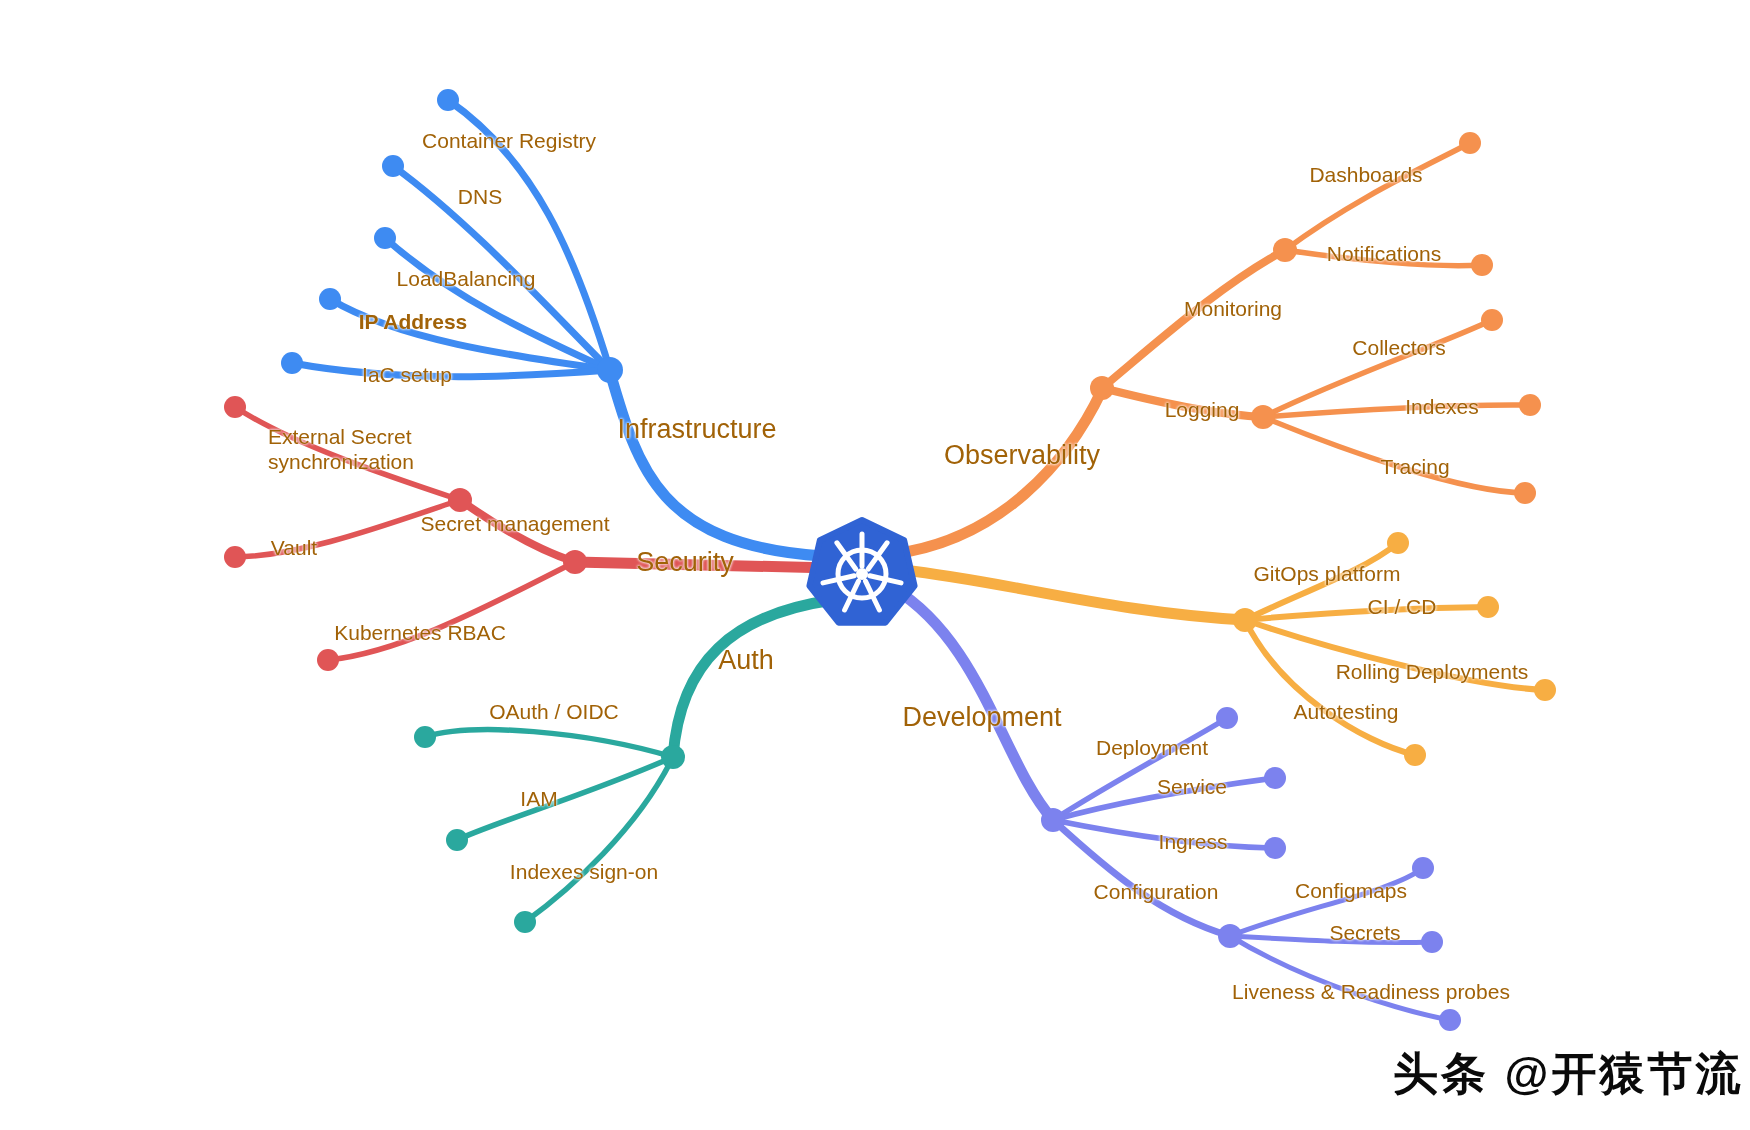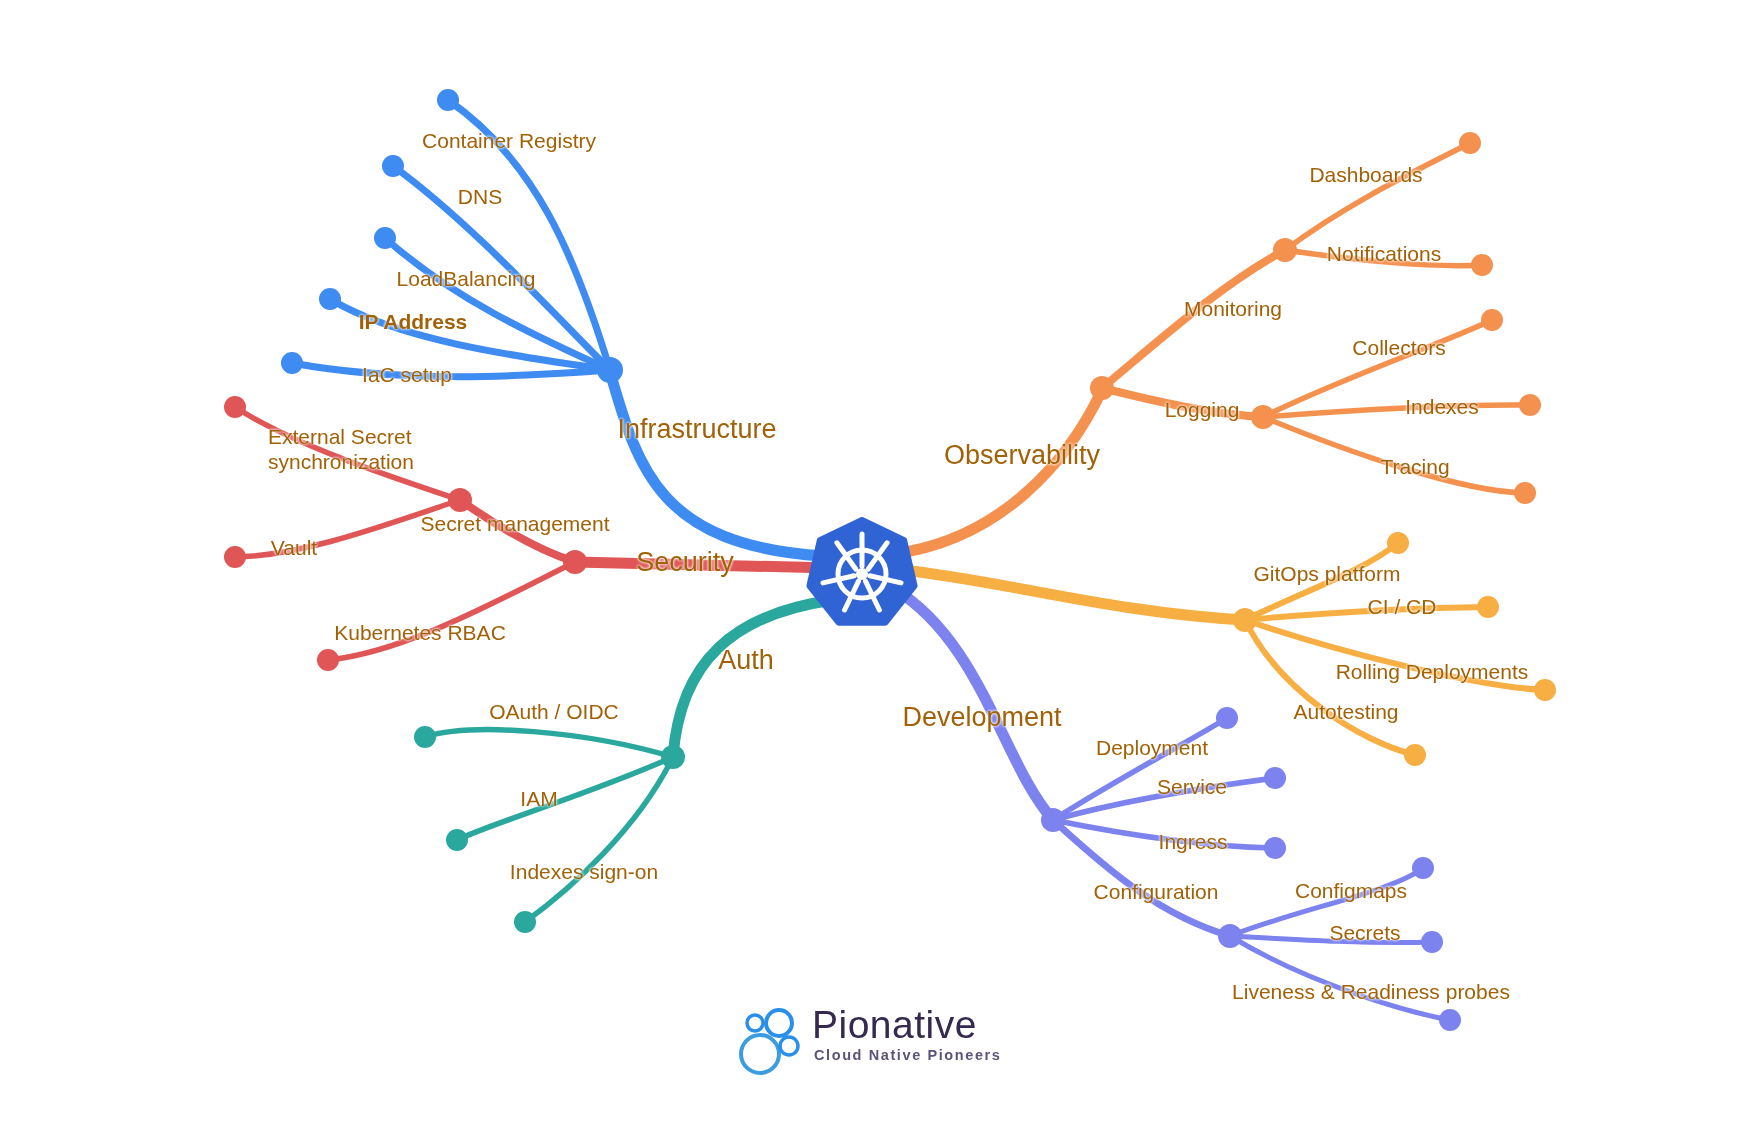--- a/index.html
+++ b/index.html
@@ -183,24 +183,15 @@
   <span class="lbl leaf" style="left:1346px;top:712px;">Autotesting</span>
 
   <span class="lbl leaf" style="left:1152px;top:748px;">Deployment</span>
   <span class="lbl leaf" style="left:1192px;top:787px;">Service</span>
   <span class="lbl leaf" style="left:1193px;top:842px;">Ingress</span>
   <span class="lbl leaf" style="left:1156px;top:892px;">Configuration</span>
   <span class="lbl leaf" style="left:1351px;top:891px;">Configmaps</span>
   <span class="lbl leaf" style="left:1365px;top:933px;">Secrets</span>
   <span class="lbl leaf" style="left:1371px;top:992px;">Liveness &amp; Readiness probes</span>
 
-  <div id="brand">
-    <svg width="80" height="90" viewBox="0 0 80 90">
-      <circle cx="32" cy="59" r="19" fill="none" stroke="#3b9de0" stroke-width="4"></circle>
-      <circle cx="51" cy="28" r="13" fill="none" stroke="#2a8fe8" stroke-width="4"></circle>
-      <circle cx="27" cy="28" r="8" fill="none" stroke="#2a8fe8" stroke-width="3.5"></circle>
-      <circle cx="61" cy="51" r="9" fill="none" stroke="#2a8fe8" stroke-width="3.5"></circle>
-    </svg>
-    <span id="brand-name">Pionative</span>
-    <span id="brand-tagline">Cloud Native Pioneers</span>
-  </div>
 
+  <span id="watermark">头条 @开猿节流</span>
 </div>
 
 </body></html>

